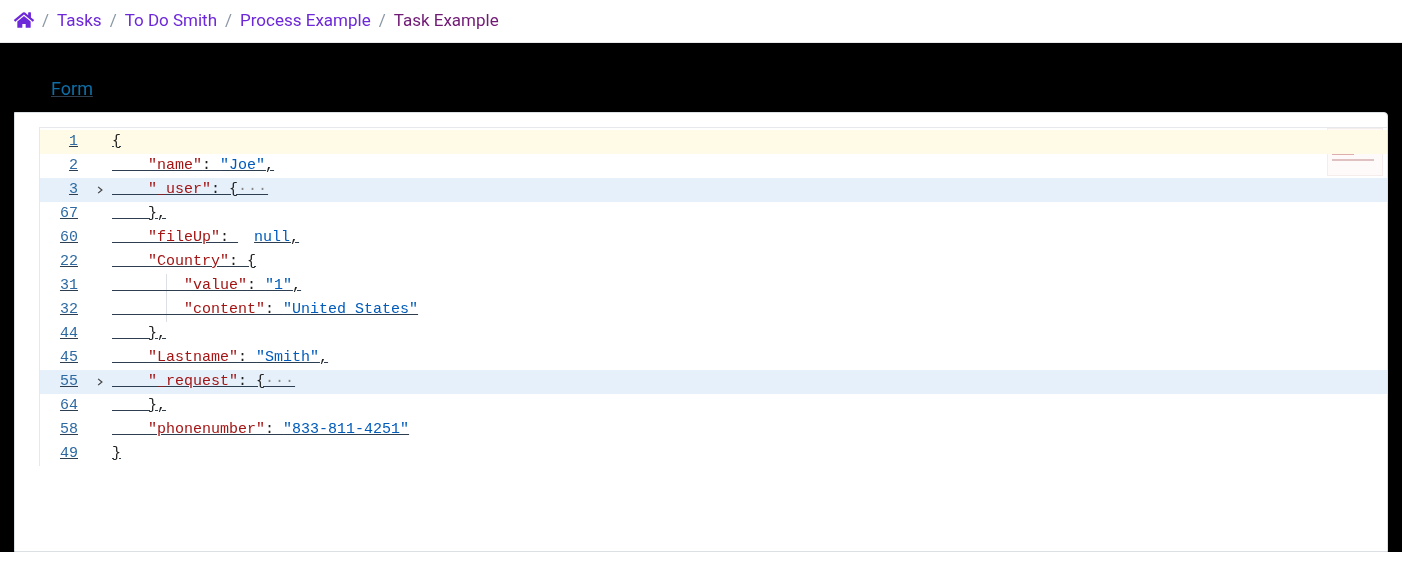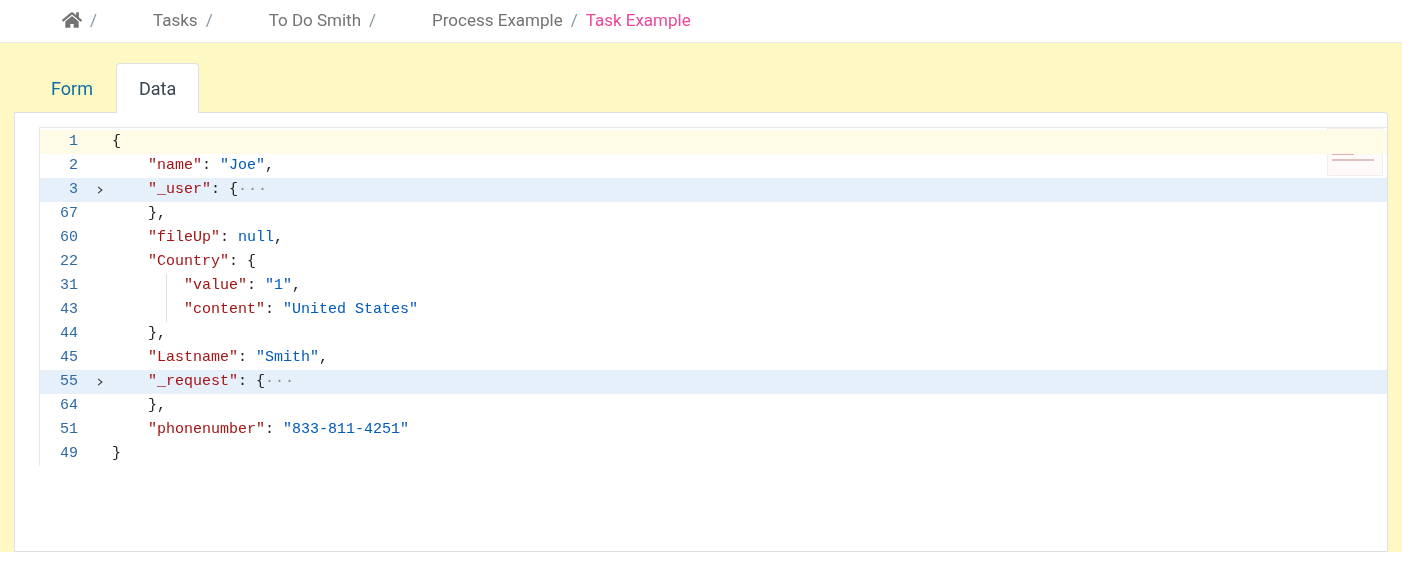--- a/index.html
+++ b/index.html
@@ -14,34 +14,34 @@
   
   .breadcrumb {
     display: flex;
     align-items: center;
     padding: 10px 14px 12px 14px;
     gap: 8px;
     font-size: 17px;
     border-bottom: 1px solid #e6e8eb;
   }
   .breadcrumb a {
-    color: #737373;
+    color: #6d28d9;
     text-decoration: none;
     cursor: pointer;
-    margin-left: 48px;
   }
   .breadcrumb .sep { color: #8a97a5; }
-  .breadcrumb .current { color: #ec4899; }
+  .breadcrumb .current { color: #701a75; }
   .home-icon { display: inline-flex; color: #0d6ea8; }
   .home-icon svg { width: 20px; height: 20px; fill: currentColor; }
 
   
   .page {
-    background: #fef9c3;
+    background: #000000;
     padding: 0 14px;
+    text-decoration: underline;
   }
 
   .tabs-wrap {
     position: relative;
     padding-top: 20px;
   }
   .tabs {
     display: flex;
     align-items: flex-end;
     gap: 0;
@@ -130,21 +130,21 @@
   }
   .cursor-line {
     position: absolute;
     left: 0; right: 0; height:24px;
     background: #fffbe6;
     z-index:1;
   }
 
   .tok-prop   { color: #a31515; }
   .tok-str    { color: #005bbb; }
-  .tok-null   { color: #005bbb; }
+  .tok-null   { color: #005bbb; margin-left: 16px; }
   .tok-punct  { color: #222; }
   .tok-ell    { color: #888; letter-spacing: 1px; }
 
   .guide {
     position: absolute;
     top: 0;
     width: 1px;
     background: #dcdfe3;
   }
 
@@ -187,43 +187,42 @@
   <span class="sep">/</span>
   <a>Process Example</a>
   <span class="sep">/</span>
   <span class="current">Task Example</span>
 </nav>
 
 <div class="page">
   <div class="tabs-wrap">
     <div class="tabs">
       <div class="tab">Form</div>
-      <div class="tab active">Data</div>
     </div>
 
     <div class="panel">
       <div class="editor" id="editor">
           <div class="hl" style="top: 242px;"></div>
           <div class="hl" style="top: 50px;"></div>
           <div class="cursor-line" style="top: 2px;"></div>
 
         <div class="gutter" id="gutter">
             <div class="row">1</div>
             <div class="row">2</div>
             <div class="row">3</div>
             <div class="row">67</div>
             <div class="row">60</div>
             <div class="row">22</div>
             <div class="row">31</div>
-            <div class="row">43</div>
+            <div class="row">32</div>
             <div class="row">44</div>
             <div class="row">45</div>
             <div class="row">55</div>
             <div class="row">64</div>
-            <div class="row">51</div>
+            <div class="row">58</div>
             <div class="row">49</div>
           </div>
         <div class="fold-col" id="foldcol">
             <div class="row fold"></div>
             <div class="row fold"></div>
             <div class="row fold">
               <svg viewBox="0 0 16 16">
                 <path d="M5 3l6 5-6 5" fill="none" stroke="#444" stroke-width="2"></path>
               </svg>
             </div>

